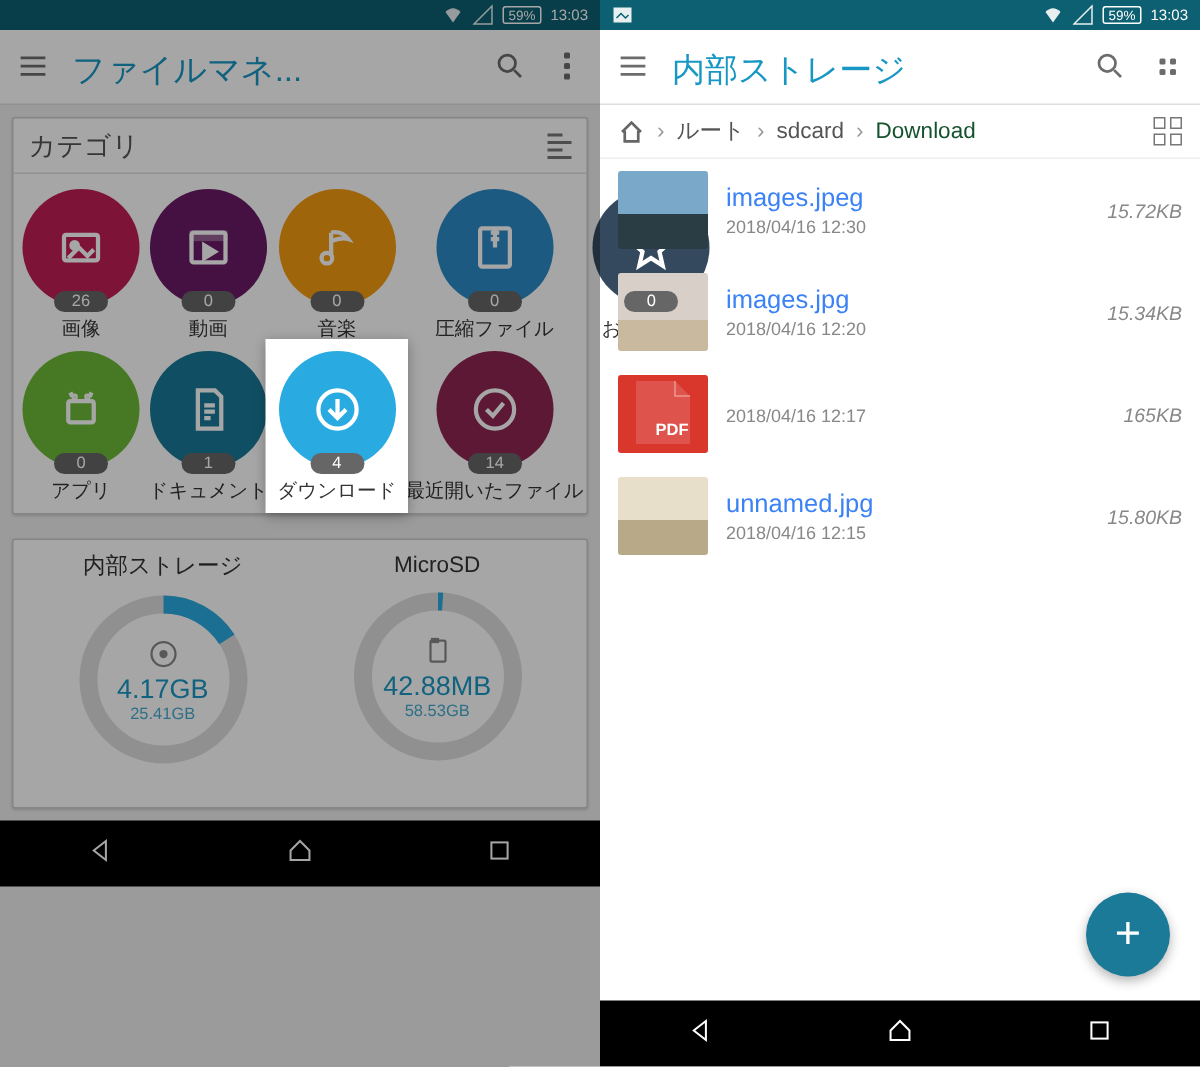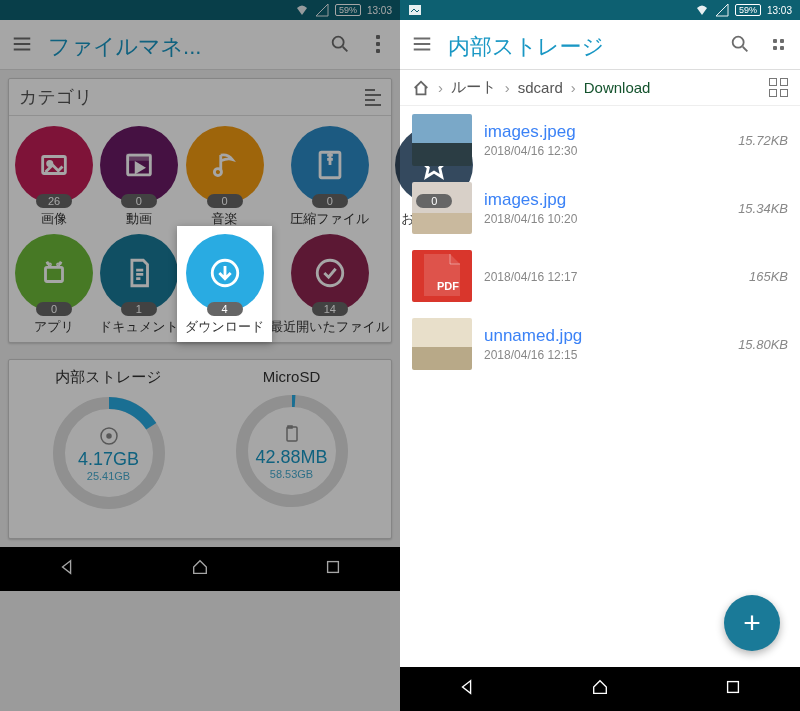--- a/index.html
+++ b/index.html
@@ -332,21 +332,21 @@
   <div class="finfo">
           <div class="fname">images.jpeg</div>
   <div class="fdate">2018/04/16 12:30</div>
         </div>
   <div class="fsize">15.72KB</div>
       </div>
       <div class="file-row">
         <div class="thumb img2"></div>
   <div class="finfo">
           <div class="fname">images.jpg</div>
-  <div class="fdate">2018/04/16 10:20</div>
+  <div class="fdate">2018/04/16 12:20</div>
         </div>
   <div class="fsize">15.34KB</div>
       </div>
       <div class="file-row">
         <div class="thumb pdf">
           <div style="position:relative"><svg width="40" height="46" viewBox="0 0 40 46">
               <path d="M2 2 H28 L38 12 V44 H2 Z" fill="#fff" opacity=".15"></path>
               <path d="M28 2 V12 H38" fill="none" stroke="#fff" opacity=".4"></path>
             </svg><div style="position:absolute;bottom:8px;left:12px;right:0;text-align:center">PDF</div></div>
         </div>

